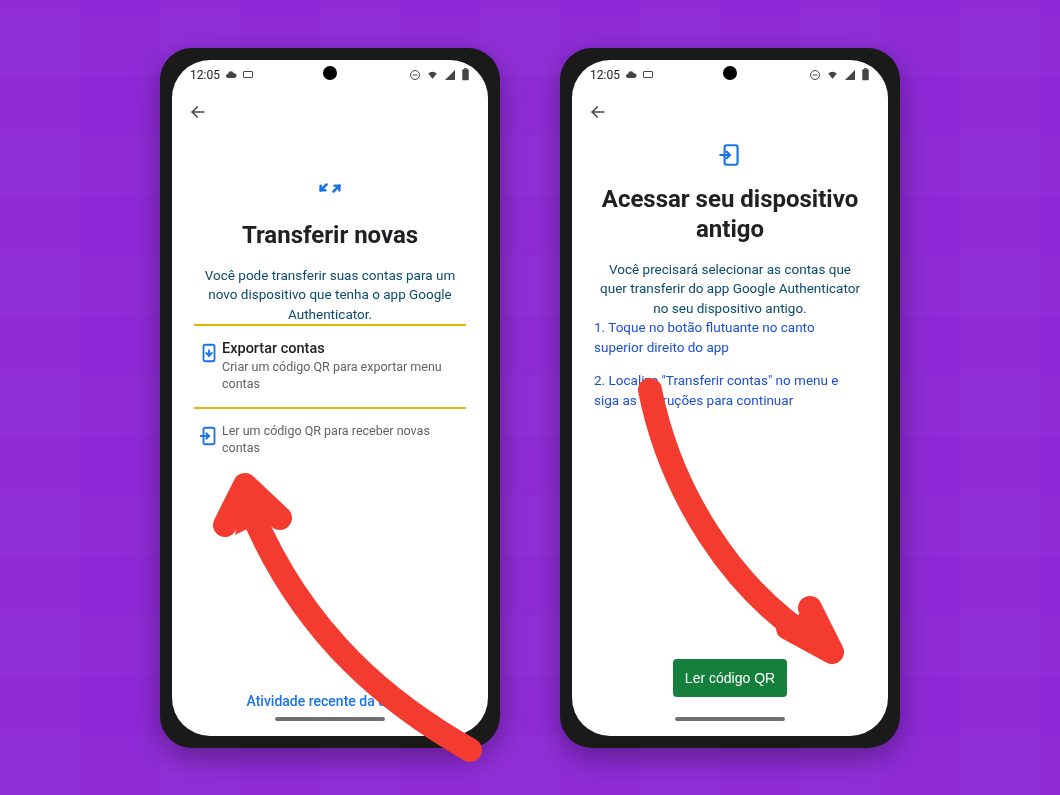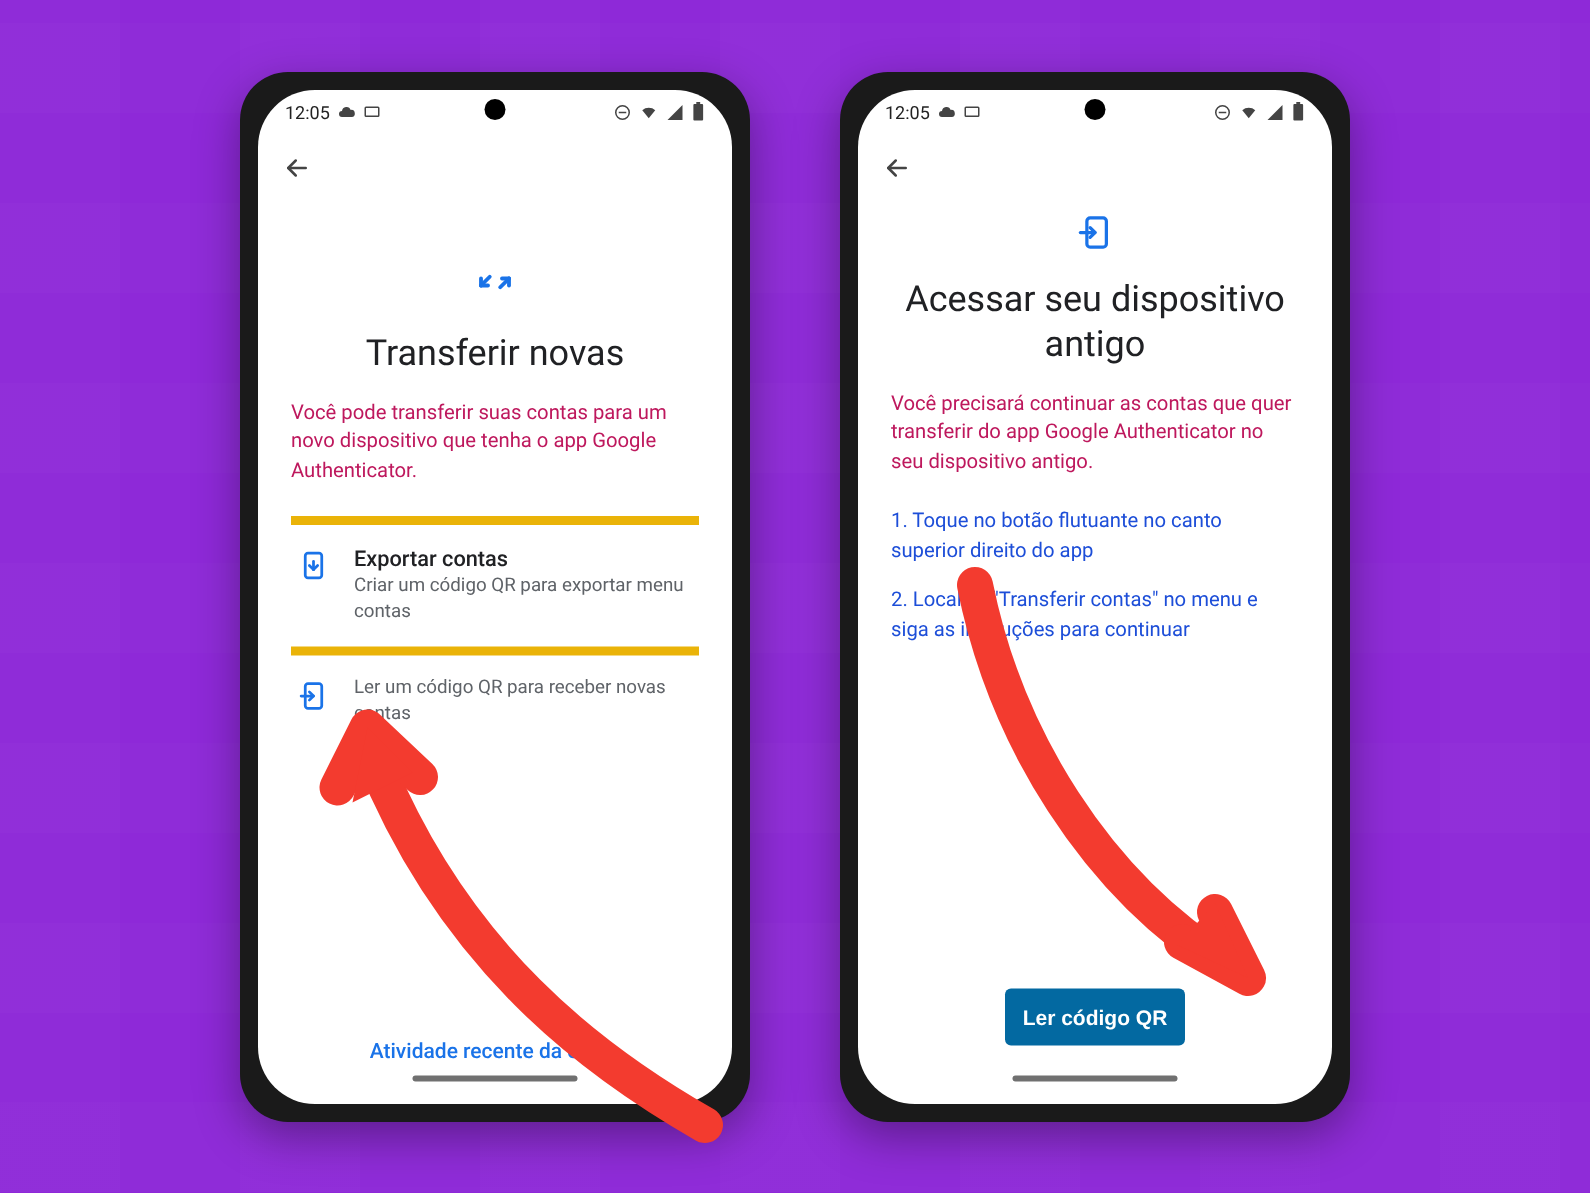--- a/index.html
+++ b/index.html
@@ -84,40 +84,38 @@
     flex-direction: column;
     align-items: stretch;
     overflow: hidden;
   }
 
   .hero-icon { display:flex; justify-content:center; margin-top: 40px; margin-bottom: 18px; }
   .hero-icon-2 { display:flex; justify-content:center; margin-top: 8px; margin-bottom: 16px; }
 
   h1.title {
     font-size: 24px;
-    font-weight: 400;
+    font-weight: 700;
     text-align: center;
     color: #202124;
     margin-bottom: 16px;
     line-height: 1.25;
   }
   p.subtitle {
     font-size: 13.5px;
-    color: #be185d;
-    text-align: left;
+    color: #0c4a6e;
+    text-align: center;
     line-height: 1.45;
-    margin-bottom: 20px;
   }
 
   .option {
     display: flex;
     align-items: flex-start;
-    gap: 14px;
     padding: 14px 4px;
-    border-top: 6px solid #eab308;
+    border-top: 2px solid #eab308;
     cursor: pointer;
   }
   .option:last-of-type { border-bottom: 1px solid #e0e0e0; }
   .option .opticon { width: 24px; flex: 0 0 24px; margin-top: 2px; }
   .option .opttext .opttitle { font-size: 14.5px; color: #202124; font-weight: 500; margin-bottom: 2px; }
   .option .opttext .optdesc { font-size: 12.5px; color: #5f6368; line-height: 1.35; }
 
   .footer-link {
     margin-top: auto;
     padding: 16px 0 8px;
@@ -130,27 +128,27 @@
   .steps {
     font-size: 13.5px;
     color: #1d4ed8;
     line-height: 1.45;
   }
   .steps p { margin-bottom: 14px; }
 
   .primary-btn {
     margin-top: auto;
     align-self: center;
-    background: #0369a1;
+    background: #15803d;
     color: #fff;
     border: none;
     border-radius: 4px;
     padding: 11px 12px;
     font-size: 14px;
-    font-weight: 700;
+    font-weight: 400;
     cursor: pointer;
     margin-bottom: 20px;
   }
 
   .nav-indicator {
     height: 4px; width: 110px;
     background: #333;
     border-radius: 4px;
     margin: 0 auto 5px;
     opacity: 0.7;
@@ -324,21 +322,21 @@
       <div class="content">
         <div class="hero-icon-2">
           <svg width="26" height="26" viewBox="0 0 24 24" fill="none" stroke="#1a73e8" stroke-width="2" stroke-linecap="round" stroke-linejoin="round">
             <rect x="7" y="3" width="12" height="18" rx="2"></rect>
             <path d="M3 12h9"></path>
               <path d="M9 9l3 3-3 3"></path>
           </svg>
         </div>
 
         <h1 class="title">Acessar seu dispositivo antigo</h1>
-        <p class="subtitle">Você precisará continuar as contas que quer transferir do app Google Authenticator no seu dispositivo antigo.</p>
+        <p class="subtitle">Você precisará selecionar as contas que quer transferir do app Google Authenticator no seu dispositivo antigo.</p>
 
         <div class="steps">
           <p>1. Toque no botão flutuante no canto superior direito do app</p>
           <p>2. Localize "Transferir contas" no menu e siga as instruções para continuar</p>
         </div>
 
         <button class="primary-btn">Ler código QR</button>
         <div class="nav-indicator"></div>
       </div>
     </div>

